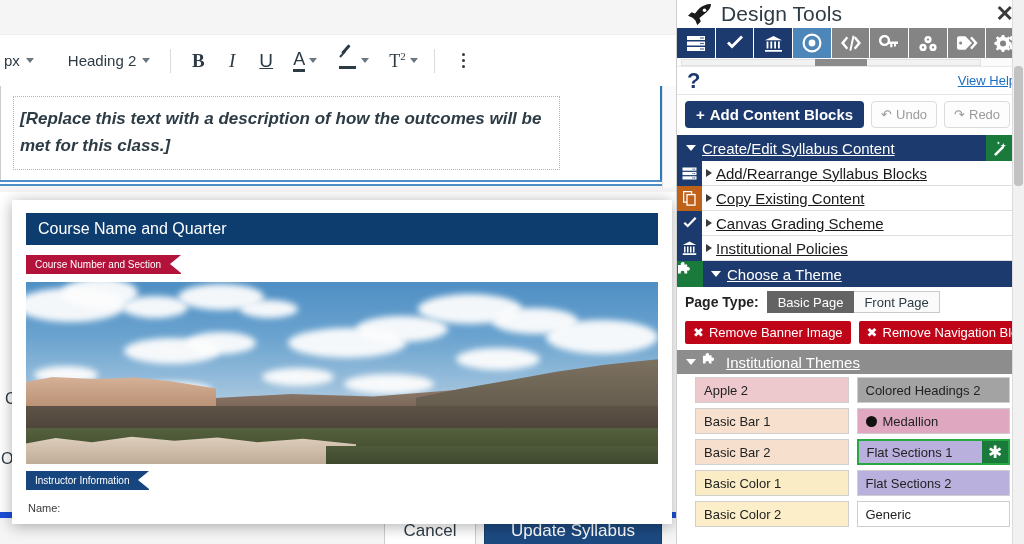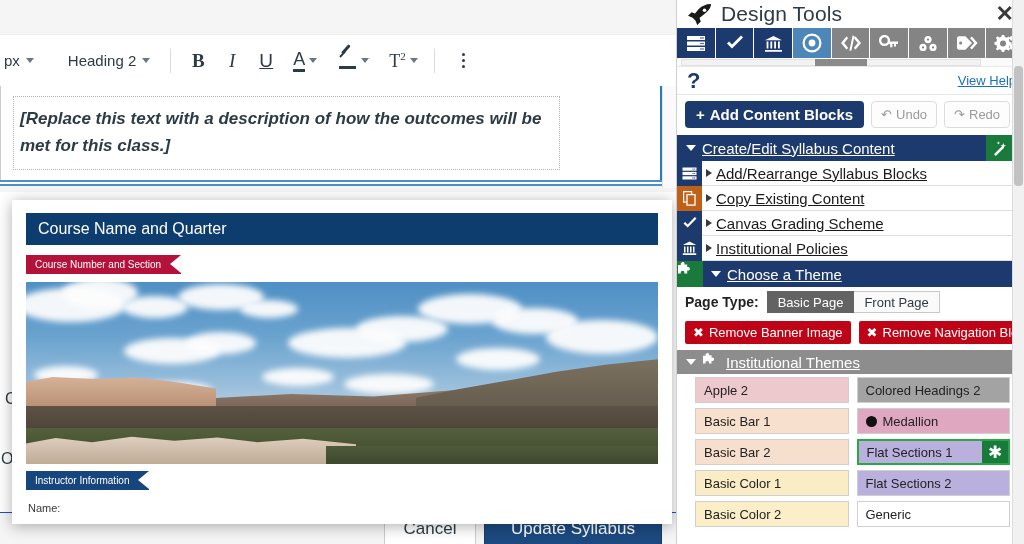--- a/index.html
+++ b/index.html
@@ -146,21 +146,21 @@
   .ridge {
     position: absolute; left: 0; width: 100%;
   }
   .pv-name {
     margin: 12px 0 0 16px; font-size: 11px; color: #3a3a3a;
   }
 
   
   .dlg-btns {
     position: absolute; left: 0; top: 512px; width: 676px; height: 32px;
-    background: #f5f5f5; border-top: 1px solid #1d4ed8;
+    background: #f5f5f5; border-top: 6px solid #1d4ed8;
     display: flex; align-items: center; justify-content: flex-end;
     padding-right: 14px; gap: 8px;
   }
   .btn-cancel {
     height: 32px; min-width: 92px; background: #ffffff; border: 1px solid #c7cdd1;
     color: #2d3b45; font-size: 17px; display: flex; align-items: center;
     justify-content: center; cursor: pointer;
   }
   .btn-update {
     height: 32px; min-width: 178px; background: #1c4a80; border: 1px solid #163c68;

